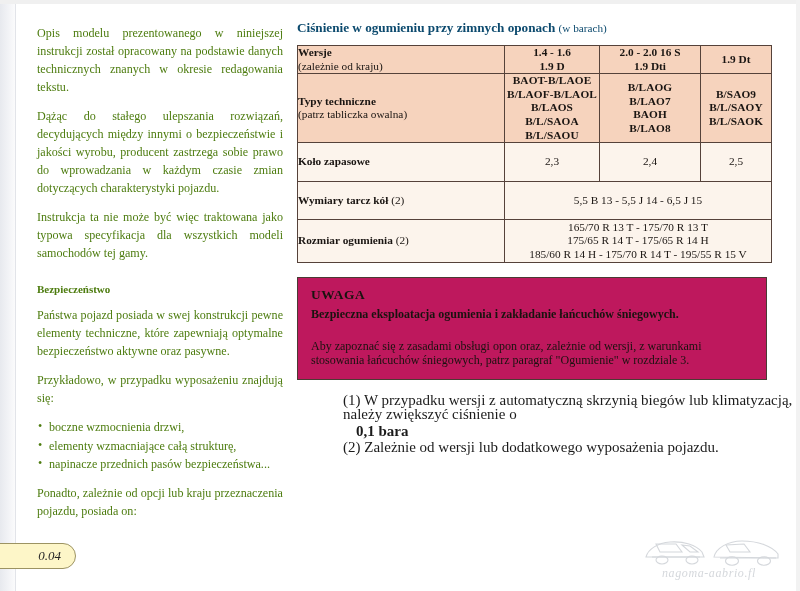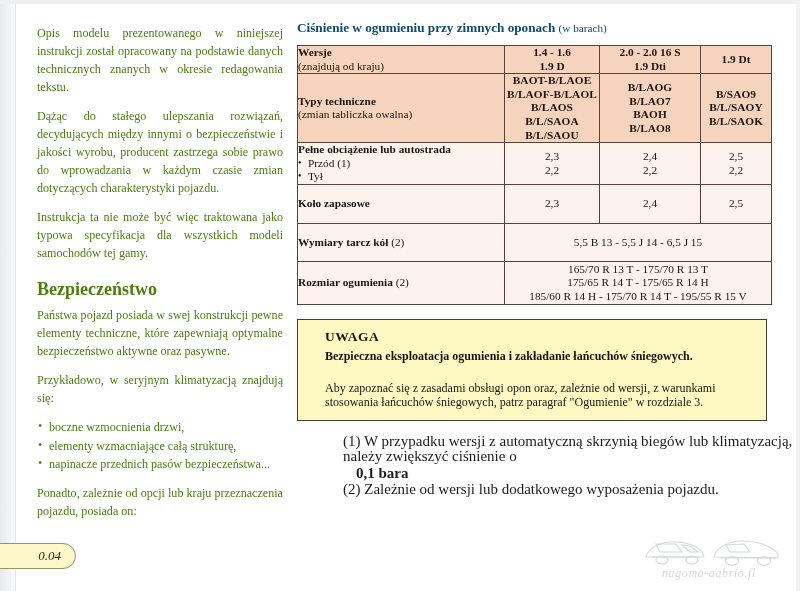--- a/index.html
+++ b/index.html
@@ -60,21 +60,21 @@
     text-align: justify;
   }
   #left-col p {
     margin: 0 0 11px 0;
     text-align: justify;
     -webkit-hyphens: auto;
     hyphens: auto;
   }
   .section-head {
     font-weight: bold;
-    font-size: 18px;
+    font-size: 11px;
     margin: 18px 0 8px 0 !important;
     text-align: center;
   }
   ul.bullets {
     margin: 0 0 11px 0;
     padding: 0 0 0 11px;
     list-style: none;
   }
   ul.bullets li {
     position: relative;
@@ -155,23 +155,23 @@
     font-size: 10px;
   }
   .stack > div { line-height: 13.4px; }
   .codes div { font-weight: bold; line-height: 13.6px; letter-spacing: 0.1px; }
 
   
   #uwaga {
     margin-top: 14px;
     width: 470px;
     box-sizing: border-box;
-    background: #fef9c3;
+    background: #be185d;
     border: 1.4px solid #4a3b33;
-    padding: 9px 12px 11px 27px;
+    padding: 9px 12px 11px 13px;
     color: #19130f;
   }
   #uwaga-title {
     font-weight: bold;
     font-size: 13.4px;
     letter-spacing: 0.6px;
     margin-bottom: 4px;
   }
   #uwaga-sub {
     font-weight: bold;
@@ -250,21 +250,21 @@
   <div id="right-edge"></div>
 
   <div id="left-col">
     <p>Opis modelu prezentowanego w niniejszej instrukcji został opracowany na podstawie danych technicznych znanych w okresie redagowania tekstu.</p>
     <p>Dążąc do stałego ulepszania rozwiązań, decydujących między innymi o bezpieczeństwie i jakości wyrobu, producent zastrzega sobie prawo do wprowadzania w każdym czasie zmian dotyczących charakterystyki pojazdu.</p>
     <p>Instrukcja ta nie może być więc traktowana jako typowa specyfikacja dla wszystkich modeli samochodów tej gamy.</p>
 
     <p class="section-head">Bezpieczeństwo</p>
 
     <p>Państwa pojazd posiada w swej konstrukcji pewne elementy techniczne, które zapewniają optymalne bezpieczeństwo aktywne oraz pasywne.</p>
-    <p>Przykładowo, w seryjnym klimatyzacją znajdują się:</p>
+    <p>Przykładowo, w przypadku wyposażeniu znajdują się:</p>
 
     <ul class="bullets">
       <li>boczne wzmocnienia drzwi,</li>
       <li>elementy wzmacniające całą strukturę,</li>
       <li>napinacze przednich pasów bezpieczeństwa...</li>
     </ul>
 
     <p>Ponadto, zależnie od opcji lub kraju przeznaczenia pojazdu, posiada on:</p>
 
   </div>
@@ -275,39 +275,39 @@
       <span class="bold">Ciśnienie w ogumieniu przy zimnych oponach</span>
       <span class="sub">(w barach)</span>
     </div>
 
     <table class="spec">
       <tbody>
 
         <tr class="peach">
           <td class="lbl">
             <div class="b">Wersje</div>
-            <div class="note">(znajdują od kraju)</div>
+            <div class="note">(zależnie od kraju)</div>
           </td>
           <td class="val c1">
             <div class="b">1.4 - 1.6</div>
             <div class="b">1.9 D</div>
           </td>
           <td class="val c2">
             <div class="b">2.0 - 2.0 16 S</div>
             <div class="b">1.9 Dti</div>
           </td>
           <td class="val c3">
             <div class="b">1.9 Dt</div>
           </td>
         </tr>
 
         <tr class="peach">
           <td class="lbl">
             <div class="b">Typy techniczne</div>
-            <div class="note">(zmian tabliczka owalna)</div>
+            <div class="note">(patrz tabliczka owalna)</div>
           </td>
           <td class="val c1 codes">
             <div>BAOT-B/LAOE</div>
             <div>B/LAOF-B/LAOL</div>
             <div>B/LAOS</div>
             <div>B/L/SAOA</div>
             <div>B/L/SAOU</div>
           </td>
           <td class="val c2 codes">
             <div>B/LAOG</div>
@@ -316,41 +316,20 @@
             <div>B/LAO8</div>
           </td>
           <td class="val c3 codes">
             <div>B/SAO9</div>
             <div>B/L/SAOY</div>
             <div>B/L/SAOK</div>
           </td>
         </tr>
 
 
-        <tr class="cream">
-          <td class="lbl">
-            <div class="b">Pełne obciążenie lub autostrada</div>
-            <ul class="bulleted">
-              <li>Przód (1)</li>
-              <li>Tył</li>
-            </ul>
-          </td>
-          <td class="val c1 stack">
-            <div>2,3</div>
-            <div>2,2</div>
-          </td>
-          <td class="val c2 stack">
-            <div>2,4</div>
-            <div>2,2</div>
-          </td>
-          <td class="val c3 stack">
-            <div>2,5</div>
-            <div>2,2</div>
-          </td>
-        </tr>
 
         <tr class="cream">
           <td class="lbl" style="padding-top:12px;padding-bottom:12px;">
             <div class="b">Koło zapasowe</div>
           </td>
           <td class="val c1">2,3</td>
           <td class="val c2">2,4</td>
           <td class="val c3">2,5</td>
         </tr>
 

